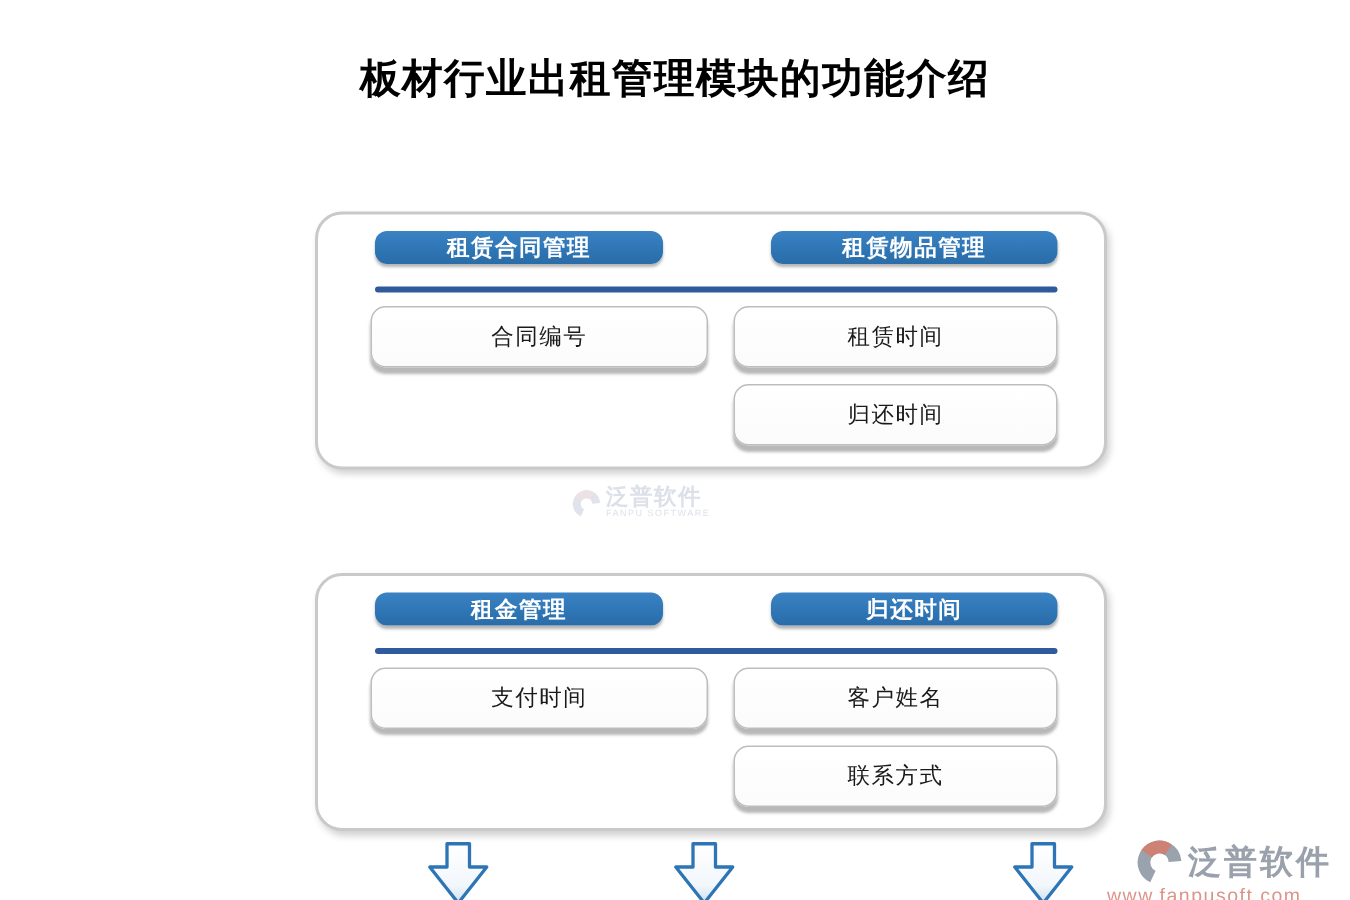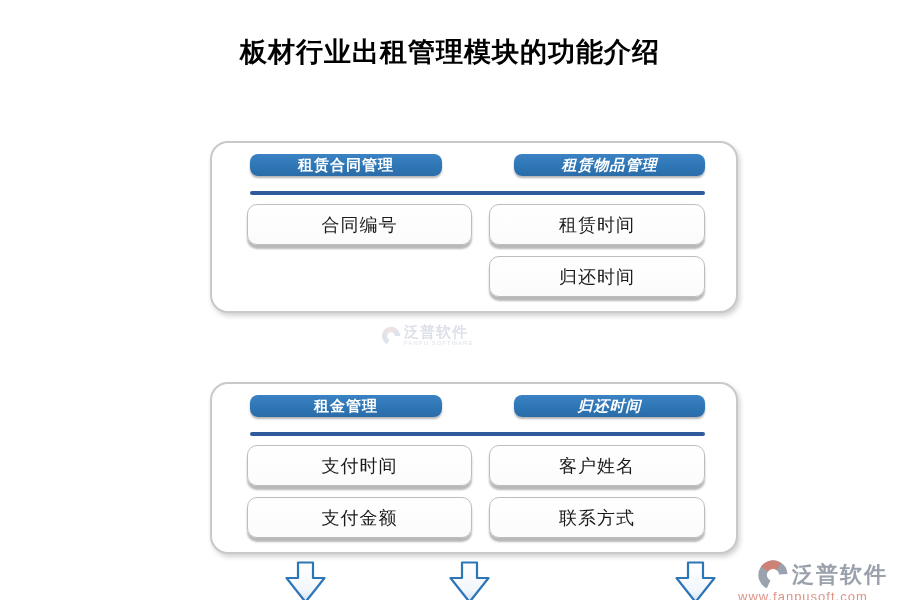--- a/index.html
+++ b/index.html
@@ -23,32 +23,32 @@
   .panel-2 { top:370px; }
   .hdr-btn {
     position:absolute; top:11px; height:22px; border-radius:8px;
     background:linear-gradient(#3b82c4,#2e76b5 55%,#2a6ca8);
     box-shadow:0 2px 2px rgba(90,90,90,0.45);
     color:#fff; font-weight:bold; font-size:15px;
     display:flex; align-items:center; justify-content:center;
     letter-spacing:1px;
   }
   .hdr-left  { left:38px;  width:192px; }
-  .hdr-right { left:302px; width:191px;font-style:italic; }
+  .hdr-right { left:302px; width:191px; }
   .divider {
     position:absolute; left:38px; top:48px; width:455px; height:4px;
     background:#2f5b9d; border-radius:2px;
   }
   .item {
     position:absolute; height:41px; border-radius:10px;
     background:linear-gradient(#ffffff,#fbfbfb);
     border:1px solid #bdbdbd;
     box-shadow:0 4px 2px rgba(125,125,125,0.55);
     display:flex; align-items:center; justify-content:center;
-    font-size:18px; color:#1a1a1a; letter-spacing:1px;
+    font-size:15px; color:#1a1a1a; letter-spacing:1px;
   }
   .item-c1 { left:35px;  width:225px; }
   .item-c2 { left:277px; width:216px; }
   .item-r1 { top:61px; }
   .item-r2 { top:113px; }
   .arrow { position:absolute; top:549px; width:41px; height:43px; }
   .arrow-1 { left:285px; }
   .arrow-2 { left:449px; }
   .arrow-3 { left:675px; }
   .wm-corner {
@@ -102,21 +102,20 @@
       <div class="sub">FANPU SOFTWARE</div>
     </div>
   </div>
 
   <div class="panel panel-2">
     <div class="hdr-btn hdr-left">租金管理</div>
     <div class="hdr-btn hdr-right">归还时间</div>
     <div class="divider"></div>
     <div class="item item-c1 item-r1">支付时间</div>
     <div class="item item-c2 item-r1">客户姓名</div>
-    <div class="item item-c1 item-r2">支付金额</div>
     <div class="item item-c2 item-r2">联系方式</div>
   </div>
 
   <svg class="arrow arrow-1" viewBox="0 0 41 43">
     <defs>
       <linearGradient id="ag1" x1="0" y1="0" x2="0" y2="1">
         <stop offset="0" stop-color="#ffffff"></stop>
           <stop offset="0.7" stop-color="#f2f7fc"></stop>
           <stop offset="1" stop-color="#cfe0f0"></stop>
       </linearGradient>

